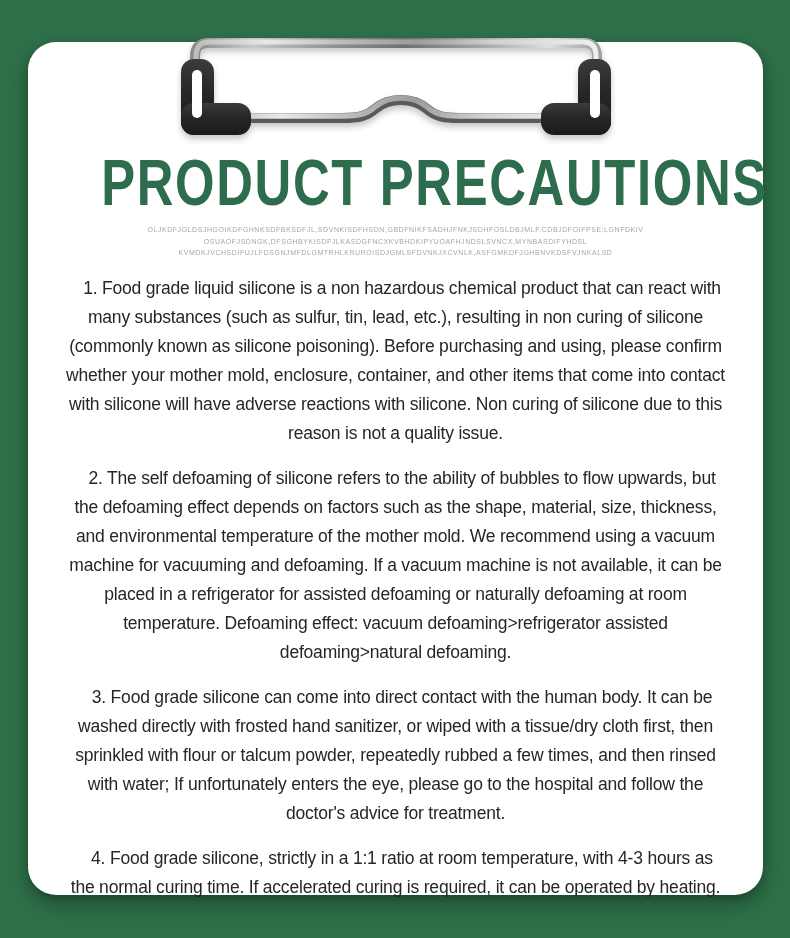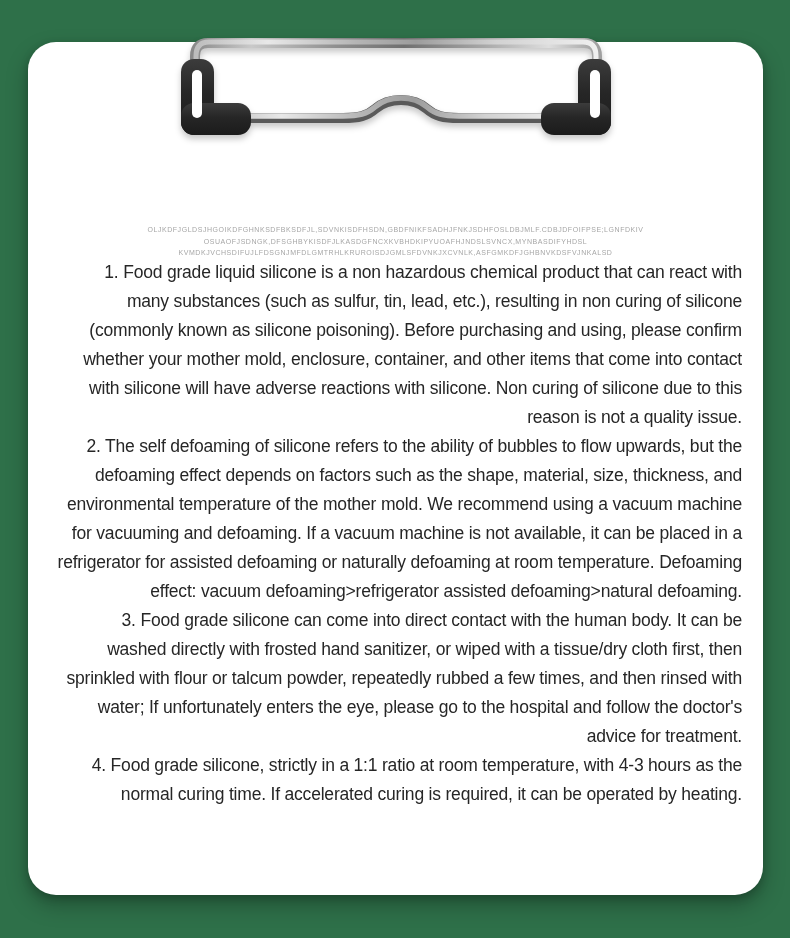--- a/index.html
+++ b/index.html
@@ -69,23 +69,23 @@
     top: 216px;
     width: 100%;
     box-sizing: border-box;
     padding: 0 21px;
     color: #262626;
     font-size: 17.5px;
     line-height: 29px;
     letter-spacing: -0.2px;
   }
   .body-text p {
-    margin: 0;
+    margin: 16px;
     text-indent: 13px;
-    text-align: right;
+    text-align: center;
   }
 </style>
 </head>
 <body>
 
 <div class="card">
 
   <div class="clip-wrap">
     <svg width="430" height="112" viewBox="0 0 430 112" xmlns="http://www.w3.org/2000/svg">
       <defs>
@@ -126,20 +126,23 @@
       </g>
 
       <g>
         <rect x="397" y="30" width="33" height="76" rx="13" fill="url(#capGrad)"></rect>
         <rect x="360" y="74" width="70" height="32" rx="13" fill="url(#capGrad)"></rect>
         <rect x="409" y="41" width="10" height="48" rx="5" fill="#ffffff"></rect>
       </g>
     </svg>
   </div>
 
+  <div class="title-row">
+    <span>PRODUCT PRECAUTIONS</span>
+  </div>
 
   <div class="fine-print">
     <div>OLJKDFJGLDSJHGOIKDFGHNKSDFBKSDFJL,SDVNKISDFHSDN,GBDFNIKFSADHJFNKJSDHFOSLDBJMLF.CDBJDFOIFPSE;LGNFDKIV</div>
     <div>OSUAOFJSDNGK,DFSGHBYKISDFJLKASDGFNCXKVBHDKIPYUOAFHJNDSLSVNCX,MYNBASDIFYHDSL</div>
     <div>KVMDKJVCHSDIFUJLFDSGNJMFDLGMTRHLKRUROISDJGMLSFDVNKJXCVNLK,ASFGMKDFJGHBNVKDSFVJNKALSD</div>
   </div>
 
   <div class="body-text">
     <p>1. Food grade liquid silicone is a non hazardous chemical product that can react with many substances (such as sulfur, tin, lead, etc.), resulting in non curing of silicone (commonly known as silicone poisoning). Before purchasing and using, please confirm whether your mother mold, enclosure, container, and other items that come into contact with silicone will have adverse reactions with silicone. Non curing of silicone due to this reason is not a quality issue.</p>
     <p>2. The self defoaming of silicone refers to the ability of bubbles to flow upwards, but the defoaming effect depends on factors such as the shape, material, size, thickness, and environmental temperature of the mother mold. We recommend using a vacuum machine for vacuuming and defoaming. If a vacuum machine is not available, it can be placed in a refrigerator for assisted defoaming or naturally defoaming at room temperature. Defoaming effect: vacuum defoaming&gt;refrigerator assisted defoaming&gt;natural defoaming.</p>

